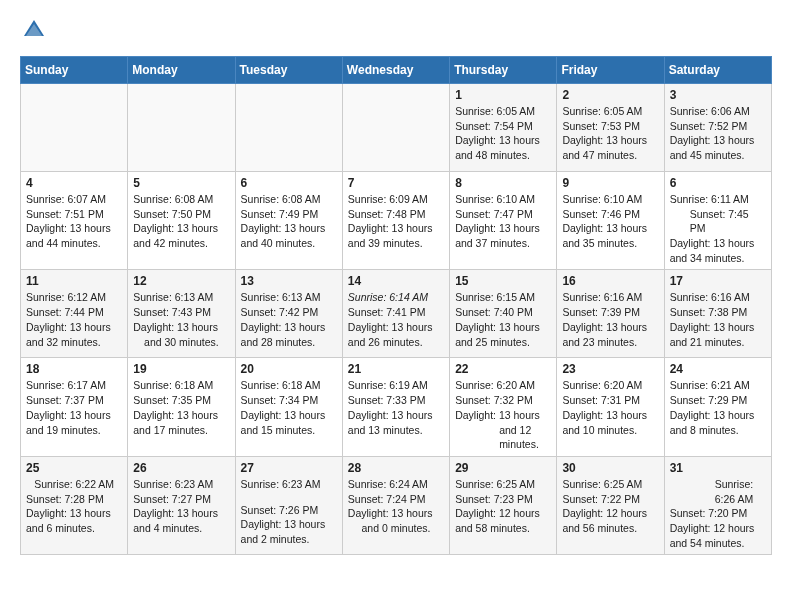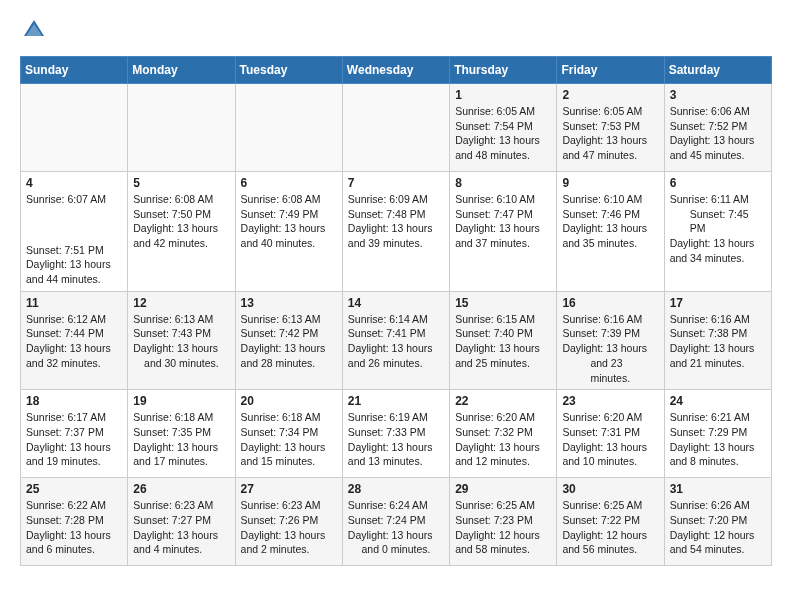--- a/index.html
+++ b/index.html
@@ -143,21 +143,21 @@
           <span style="display: block; line-height: 1.4;">Sunrise: 6:06 AM</span>
           <span style="display: block; line-height: 1.4;">Sunset: 7:52 PM</span>
           <span style="display: block; line-height: 1.4;">Daylight: 13 hours</span>
           <span style="display: block; line-height: 1.4;">and 45 minutes.</span>
         </td>
       </tr>
       <tr>
         <td>
           <span class="day-num">4</span>
           <span style="display: block; line-height: 1.4;">Sunrise: 6:07 AM</span>
-          <span style="display: block; line-height: 1.4; margin-top: 36px;">Sunset: 7:51 PM</span>
+          <span style="display: block; line-height: 1.4;">Sunset: 7:51 PM</span>
           <span style="display: block; line-height: 1.4;">Daylight: 13 hours</span>
           <span style="display: block; line-height: 1.4;">and 44 minutes.</span>
         </td>
         <td>
           <span class="day-num">5</span>
           <span style="display: block; line-height: 1.4;">Sunrise: 6:08 AM</span>
           <span style="display: block; line-height: 1.4;">Sunset: 7:50 PM</span>
           <span style="display: block; line-height: 1.4;">Daylight: 13 hours</span>
           <span style="display: block; line-height: 1.4;">and 42 minutes.</span>
         </td>
@@ -214,38 +214,38 @@
         </td>
         <td>
           <span class="day-num">13</span>
           <span style="display: block; line-height: 1.4;">Sunrise: 6:13 AM</span>
           <span style="display: block; line-height: 1.4;">Sunset: 7:42 PM</span>
           <span style="display: block; line-height: 1.4;">Daylight: 13 hours</span>
           <span style="display: block; line-height: 1.4;">and 28 minutes.</span>
         </td>
         <td>
           <span class="day-num">14</span>
-          <span style="display: block; line-height: 1.4;">Sunrise: 6:14 AM</span>
+          <span style="display: block; line-height: 1.4; font-style: italic;">Sunrise: 6:14 AM</span>
           <span style="display: block; line-height: 1.4;">Sunset: 7:41 PM</span>
           <span style="display: block; line-height: 1.4;">Daylight: 13 hours</span>
           <span style="display: block; line-height: 1.4;">and 26 minutes.</span>
         </td>
         <td>
           <span class="day-num">15</span>
           <span style="display: block; line-height: 1.4;">Sunrise: 6:15 AM</span>
           <span style="display: block; line-height: 1.4;">Sunset: 7:40 PM</span>
           <span style="display: block; line-height: 1.4;">Daylight: 13 hours</span>
           <span style="display: block; line-height: 1.4;">and 25 minutes.</span>
         </td>
         <td>
           <span class="day-num">16</span>
           <span style="display: block; line-height: 1.4;">Sunrise: 6:16 AM</span>
           <span style="display: block; line-height: 1.4;">Sunset: 7:39 PM</span>
           <span style="display: block; line-height: 1.4;">Daylight: 13 hours</span>
-          <span style="display: block; line-height: 1.4; margin-left: 28px;">and 23 minutes.</span>
+          <span style="display: block; line-height: 1.4;">and 23 minutes.</span>
         </td>
         <td>
           <span class="day-num">17</span>
           <span style="display: block; line-height: 1.4;">Sunrise: 6:16 AM</span>
           <span style="display: block; line-height: 1.4;">Sunset: 7:38 PM</span>
           <span style="display: block; line-height: 1.4;">Daylight: 13 hours</span>
           <span style="display: block; line-height: 1.4;">and 21 minutes.</span>
         </td>
       </tr>
       <tr>
@@ -275,56 +275,56 @@
           <span style="display: block; line-height: 1.4;">Sunrise: 6:19 AM</span>
           <span style="display: block; line-height: 1.4;">Sunset: 7:33 PM</span>
           <span style="display: block; line-height: 1.4;">Daylight: 13 hours</span>
           <span style="display: block; line-height: 1.4;">and 13 minutes.</span>
         </td>
         <td>
           <span class="day-num">22</span>
           <span style="display: block; line-height: 1.4;">Sunrise: 6:20 AM</span>
           <span style="display: block; line-height: 1.4;">Sunset: 7:32 PM</span>
           <span style="display: block; line-height: 1.4;">Daylight: 13 hours</span>
-          <span style="display: block; line-height: 1.4;">and 12 minutes.</span>
+          <span style="display: block; line-height: 1.4; margin-left: 44px;">and 12 minutes.</span>
         </td>
         <td>
           <span class="day-num">23</span>
           <span style="display: block; line-height: 1.4;">Sunrise: 6:20 AM</span>
           <span style="display: block; line-height: 1.4;">Sunset: 7:31 PM</span>
           <span style="display: block; line-height: 1.4;">Daylight: 13 hours</span>
           <span style="display: block; line-height: 1.4;">and 10 minutes.</span>
         </td>
         <td>
           <span class="day-num">24</span>
           <span style="display: block; line-height: 1.4;">Sunrise: 6:21 AM</span>
           <span style="display: block; line-height: 1.4;">Sunset: 7:29 PM</span>
           <span style="display: block; line-height: 1.4;">Daylight: 13 hours</span>
           <span style="display: block; line-height: 1.4;">and 8 minutes.</span>
         </td>
       </tr>
       <tr>
         <td>
           <span class="day-num">25</span>
-          <span style="display: block; line-height: 1.4;">Sunrise: 6:22 AM</span>
+          <span style="display: block; line-height: 1.4; text-align: center;">Sunrise: 6:22 AM</span>
           <span style="display: block; line-height: 1.4;">Sunset: 7:28 PM</span>
           <span style="display: block; line-height: 1.4;">Daylight: 13 hours</span>
           <span style="display: block; line-height: 1.4;">and 6 minutes.</span>
         </td>
         <td>
           <span class="day-num">26</span>
           <span style="display: block; line-height: 1.4;">Sunrise: 6:23 AM</span>
           <span style="display: block; line-height: 1.4;">Sunset: 7:27 PM</span>
           <span style="display: block; line-height: 1.4;">Daylight: 13 hours</span>
           <span style="display: block; line-height: 1.4;">and 4 minutes.</span>
         </td>
         <td>
           <span class="day-num">27</span>
           <span style="display: block; line-height: 1.4;">Sunrise: 6:23 AM</span>
-          <span style="display: block; line-height: 1.4;">Sunset: 7:26 PM</span>
+          <span style="display: block; line-height: 1.4; margin-top: 11px;">Sunset: 7:26 PM</span>
           <span style="display: block; line-height: 1.4;">Daylight: 13 hours</span>
           <span style="display: block; line-height: 1.4;">and 2 minutes.</span>
         </td>
         <td>
           <span class="day-num">28</span>
           <span style="display: block; line-height: 1.4;">Sunrise: 6:24 AM</span>
           <span style="display: block; line-height: 1.4;">Sunset: 7:24 PM</span>
           <span style="display: block; line-height: 1.4;">Daylight: 13 hours</span>
           <span style="display: block; line-height: 1.4; text-align: center;">and 0 minutes.</span>
         </td>
@@ -337,20 +337,20 @@
         </td>
         <td>
           <span class="day-num">30</span>
           <span style="display: block; line-height: 1.4;">Sunrise: 6:25 AM</span>
           <span style="display: block; line-height: 1.4;">Sunset: 7:22 PM</span>
           <span style="display: block; line-height: 1.4;">Daylight: 12 hours</span>
           <span style="display: block; line-height: 1.4;">and 56 minutes.</span>
         </td>
         <td>
           <span class="day-num">31</span>
-          <span style="display: block; line-height: 1.4;">Sunrise: 6:26 AM</span>
+          <span style="display: block; line-height: 1.4; margin-left: 45px;">Sunrise: 6:26 AM</span>
           <span style="display: block; line-height: 1.4;">Sunset: 7:20 PM</span>
           <span style="display: block; line-height: 1.4;">Daylight: 12 hours</span>
           <span style="display: block; line-height: 1.4;">and 54 minutes.</span>
         </td>
       </tr>
     </tbody>
 </table>
 
 </body></html>

